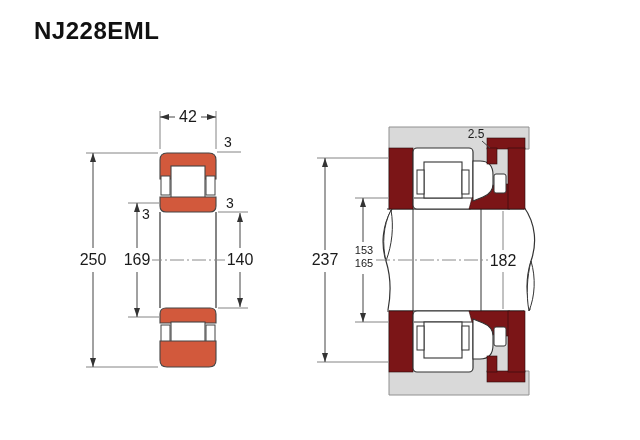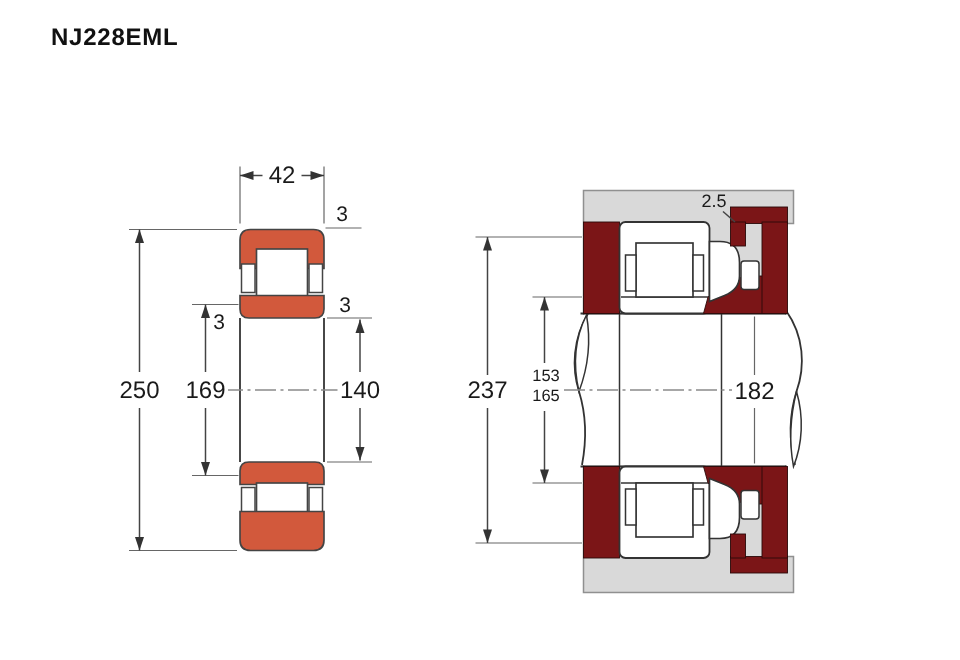--- a/index.html
+++ b/index.html
@@ -5,21 +5,21 @@
   html,body{margin:0;padding:0;background:#ffffff;}
   .canvas{
     position:relative;
     width:640px;height:440px;
     background:#ffffff;
     font-family:"Liberation Sans", sans-serif;
     overflow:hidden;
   }
   .title{
     position:absolute;left:34px;top:17px;
-    font-size:16px;font-weight:bold;color:#111;
+    font-size:24px;font-weight:bold;color:#111;
     letter-spacing:0.5px;
   }
   svg text{
     font-family:"Liberation Sans", sans-serif;
     fill:#1a1a1a;
   }
 </style>
 </head>
 <body>
 

